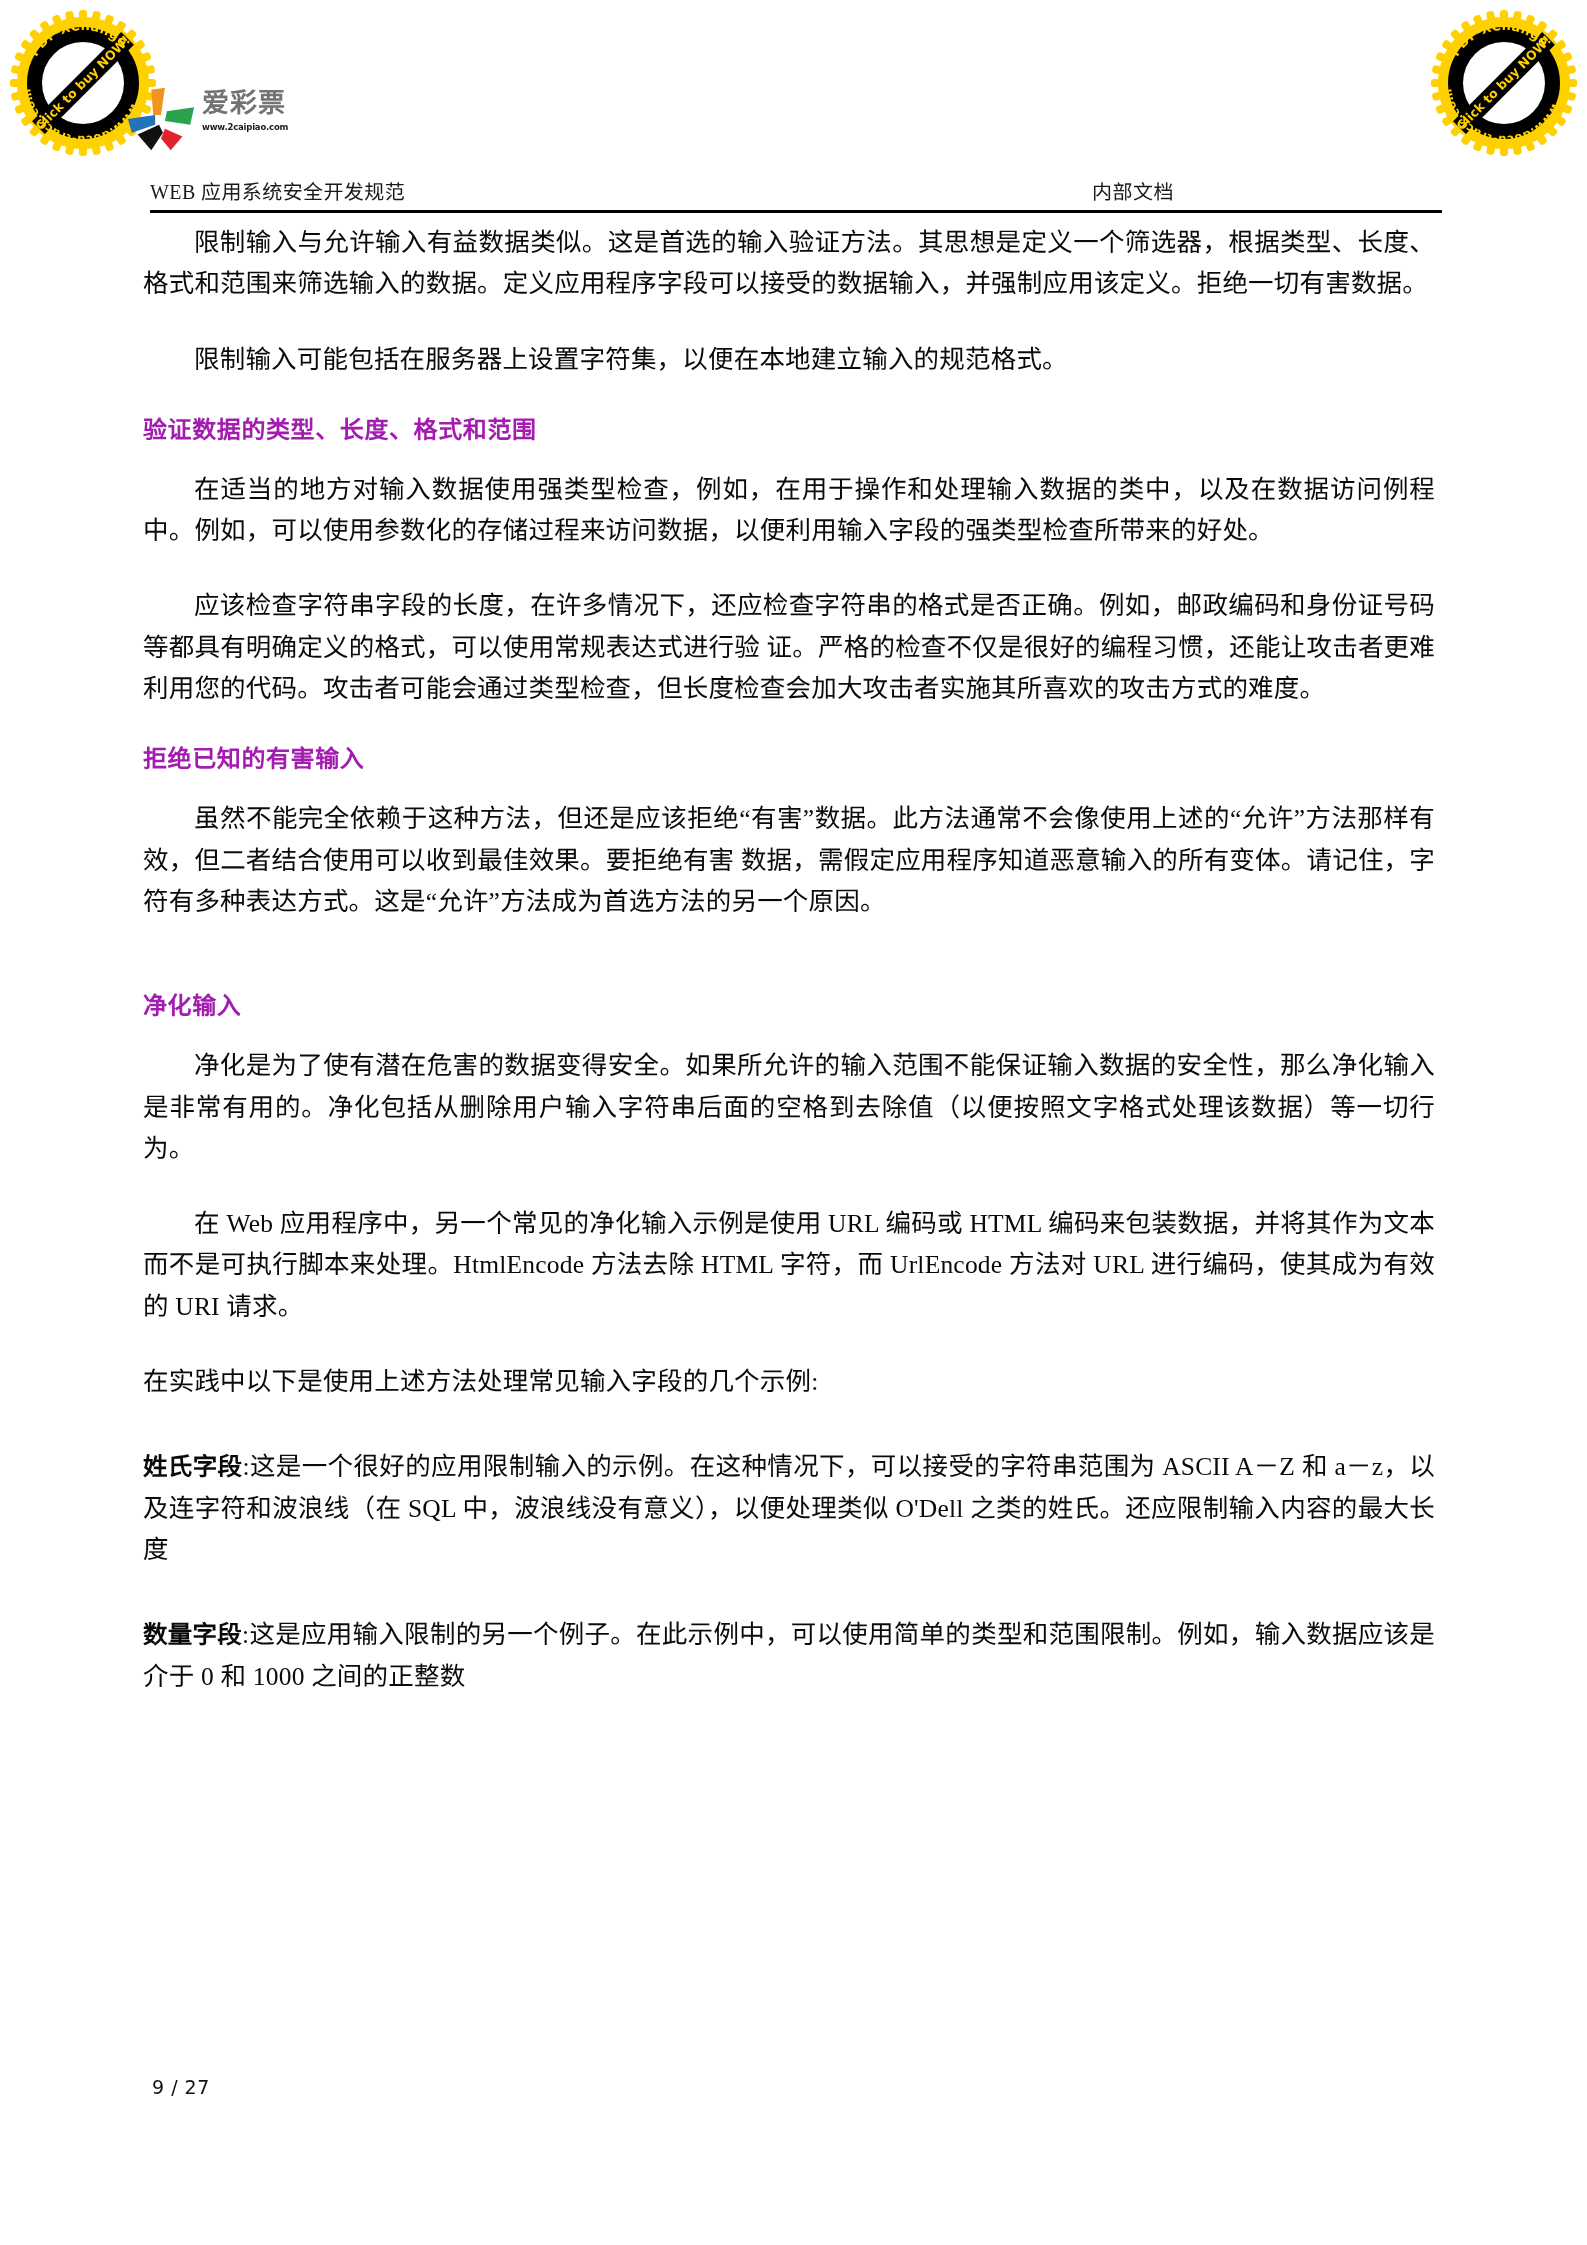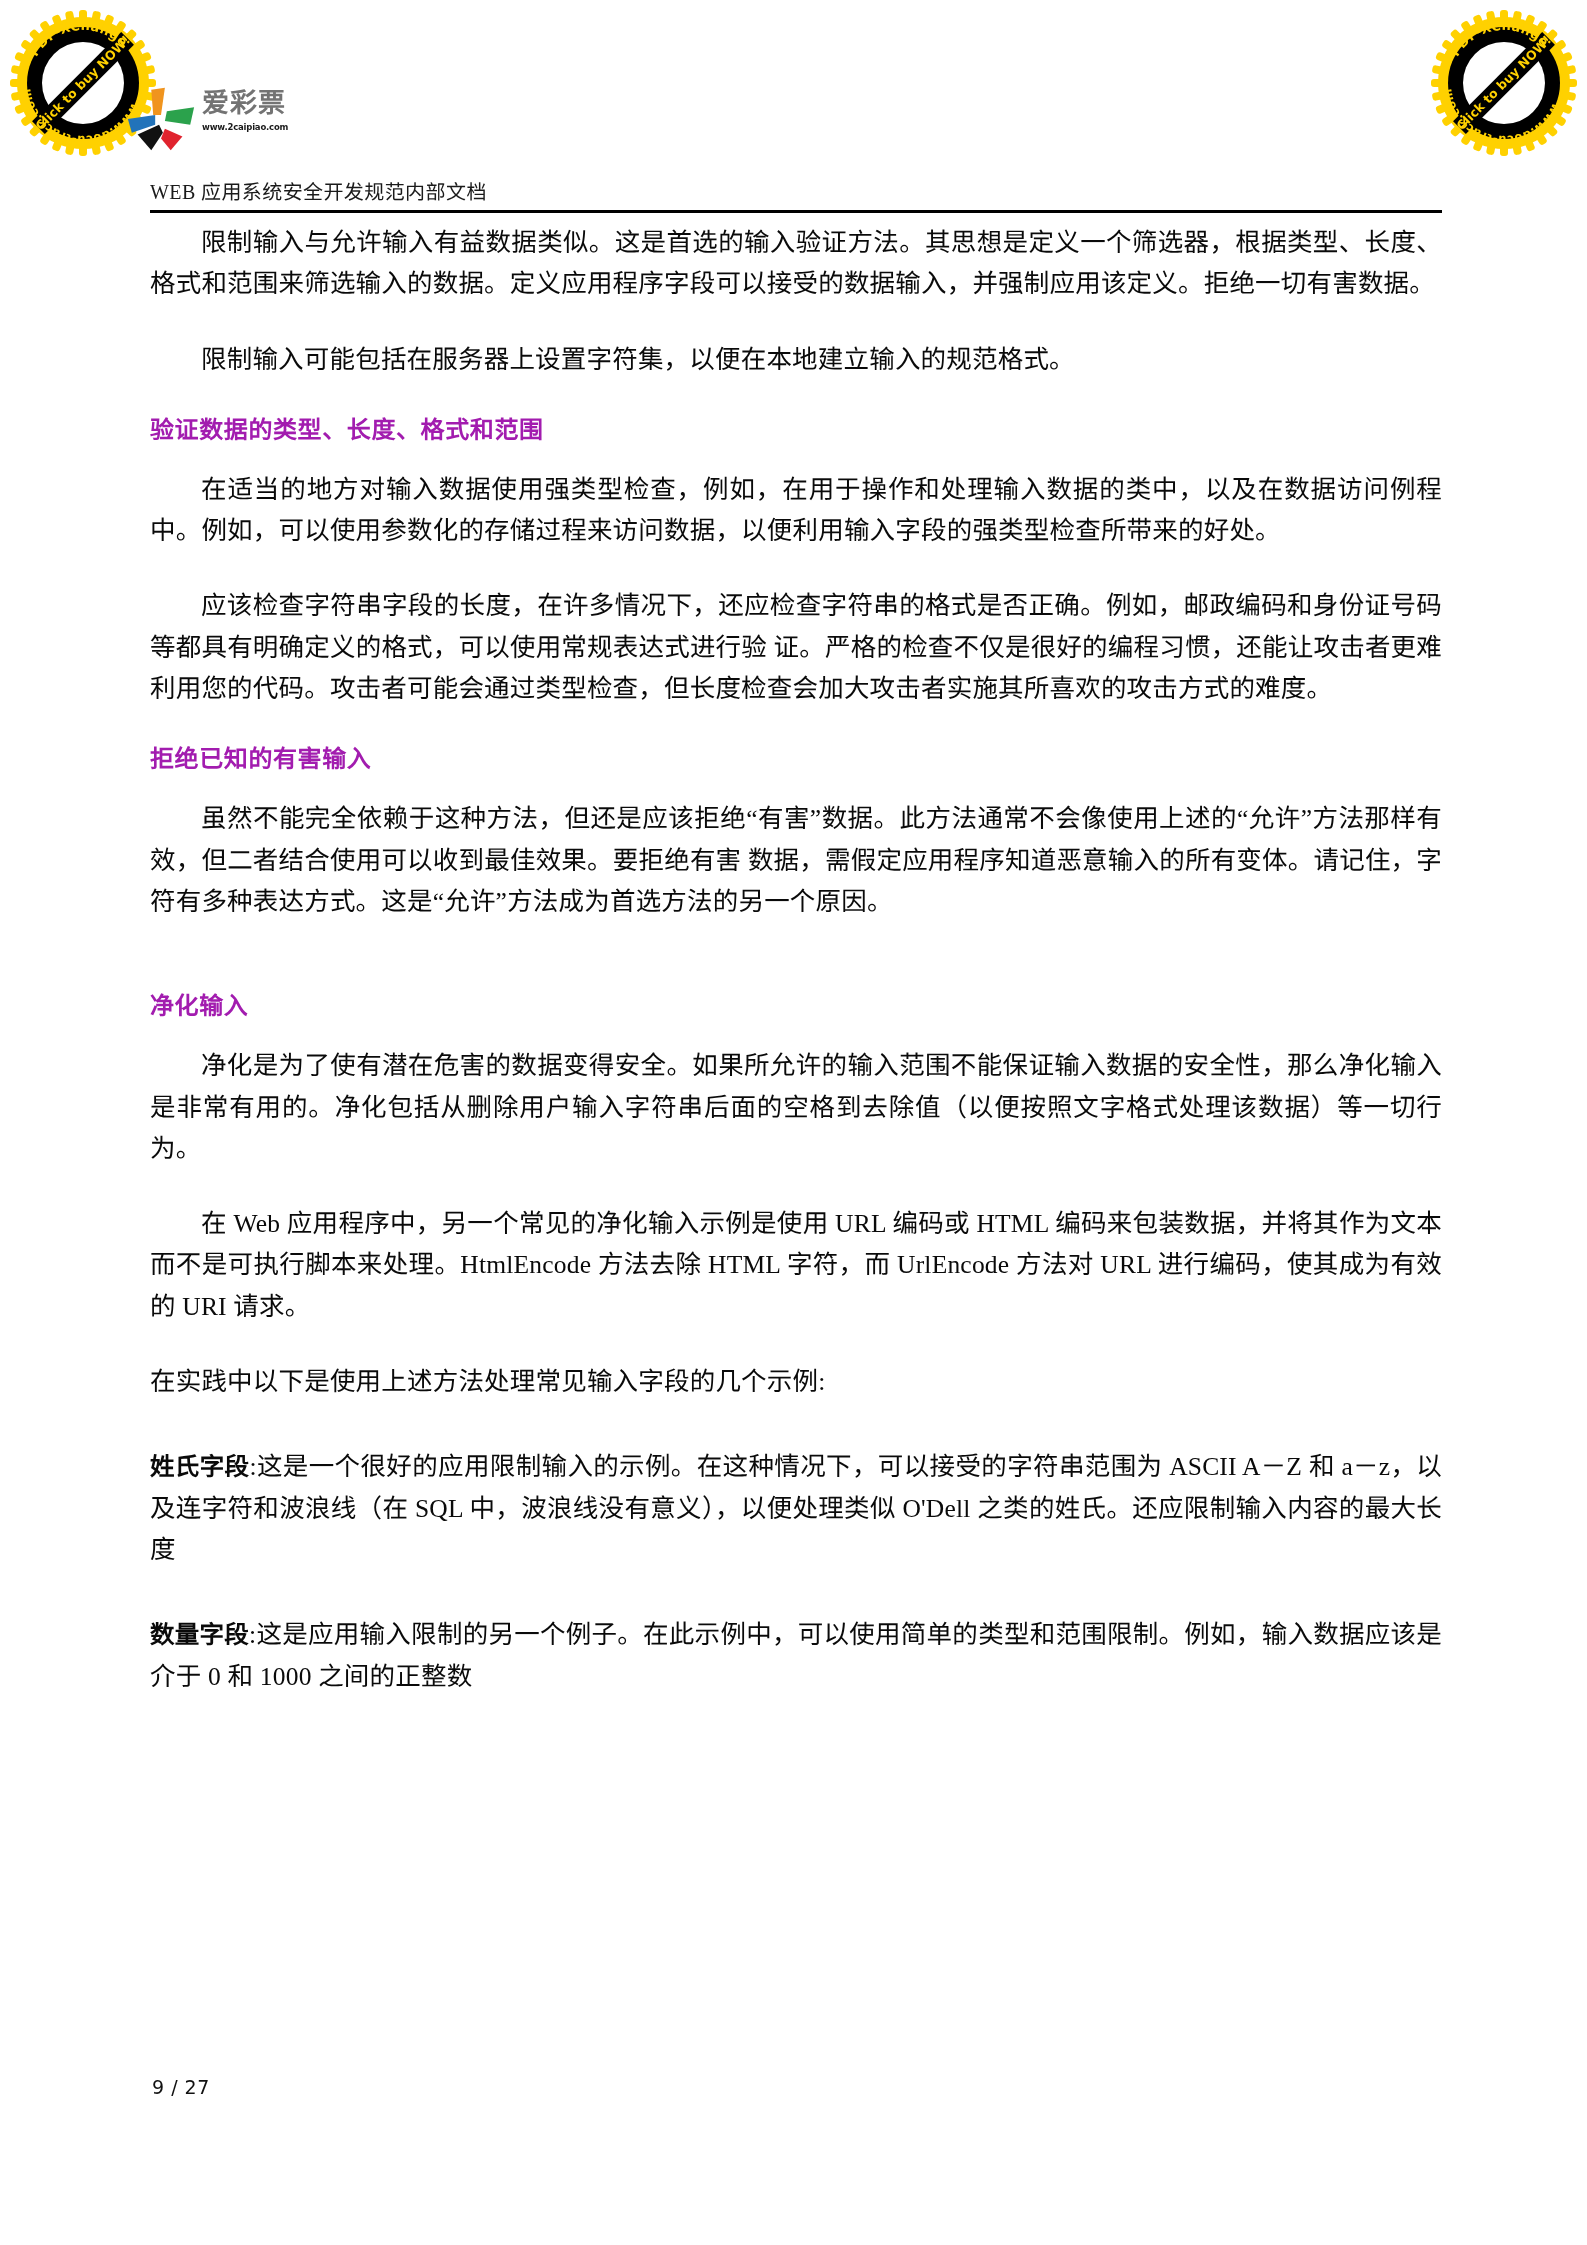--- a/index.html
+++ b/index.html
@@ -72,20 +72,21 @@
     white-space: nowrap;
   }
 
   
   .header-row {
     position: absolute;
     left: 150px;
     top: 176px;
     width: 1292px;
     display: flex;
+    justify-content: space-between;
     align-items: baseline;
     font-family: "Liberation Serif", "DejaVu Serif", serif;
     font-size: 20px;
     color: #1a1a1a;
   }
   .header-left { letter-spacing: 0.4px; }
   .header-right {
     margin-right: 268px;
     letter-spacing: 0.5px;
   }
@@ -95,21 +96,21 @@
     left: 150px;
     top: 210px;
     width: 1292px;
     height: 3px;
     background: #000000;
   }
 
   
   .content {
     position: absolute;
-    left: 150px;
+    left: 143px;
     top: 222px;
     width: 1292px;
   }
 
   .para {
     font-size: 25.5px;
     line-height: 1.62;
     text-align: justify;
     text-justify: inter-ideograph;
     margin: 0 0 18px 0;

